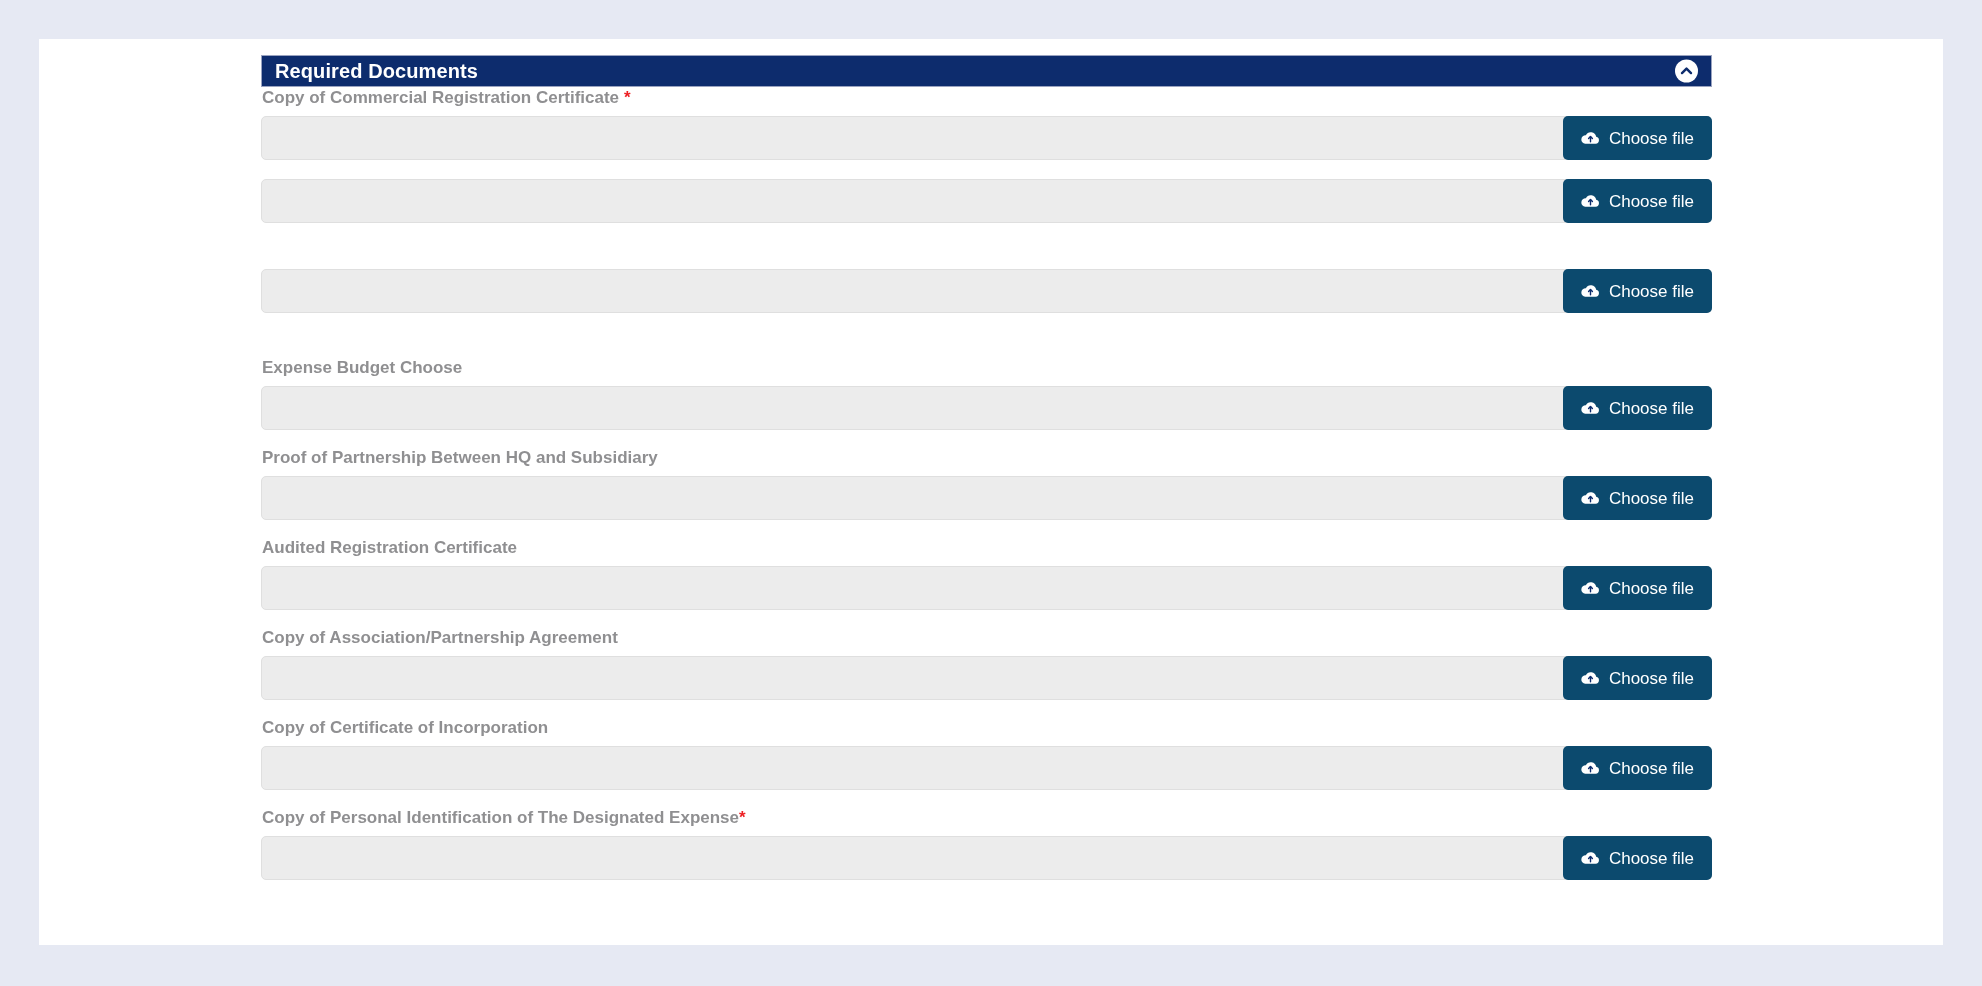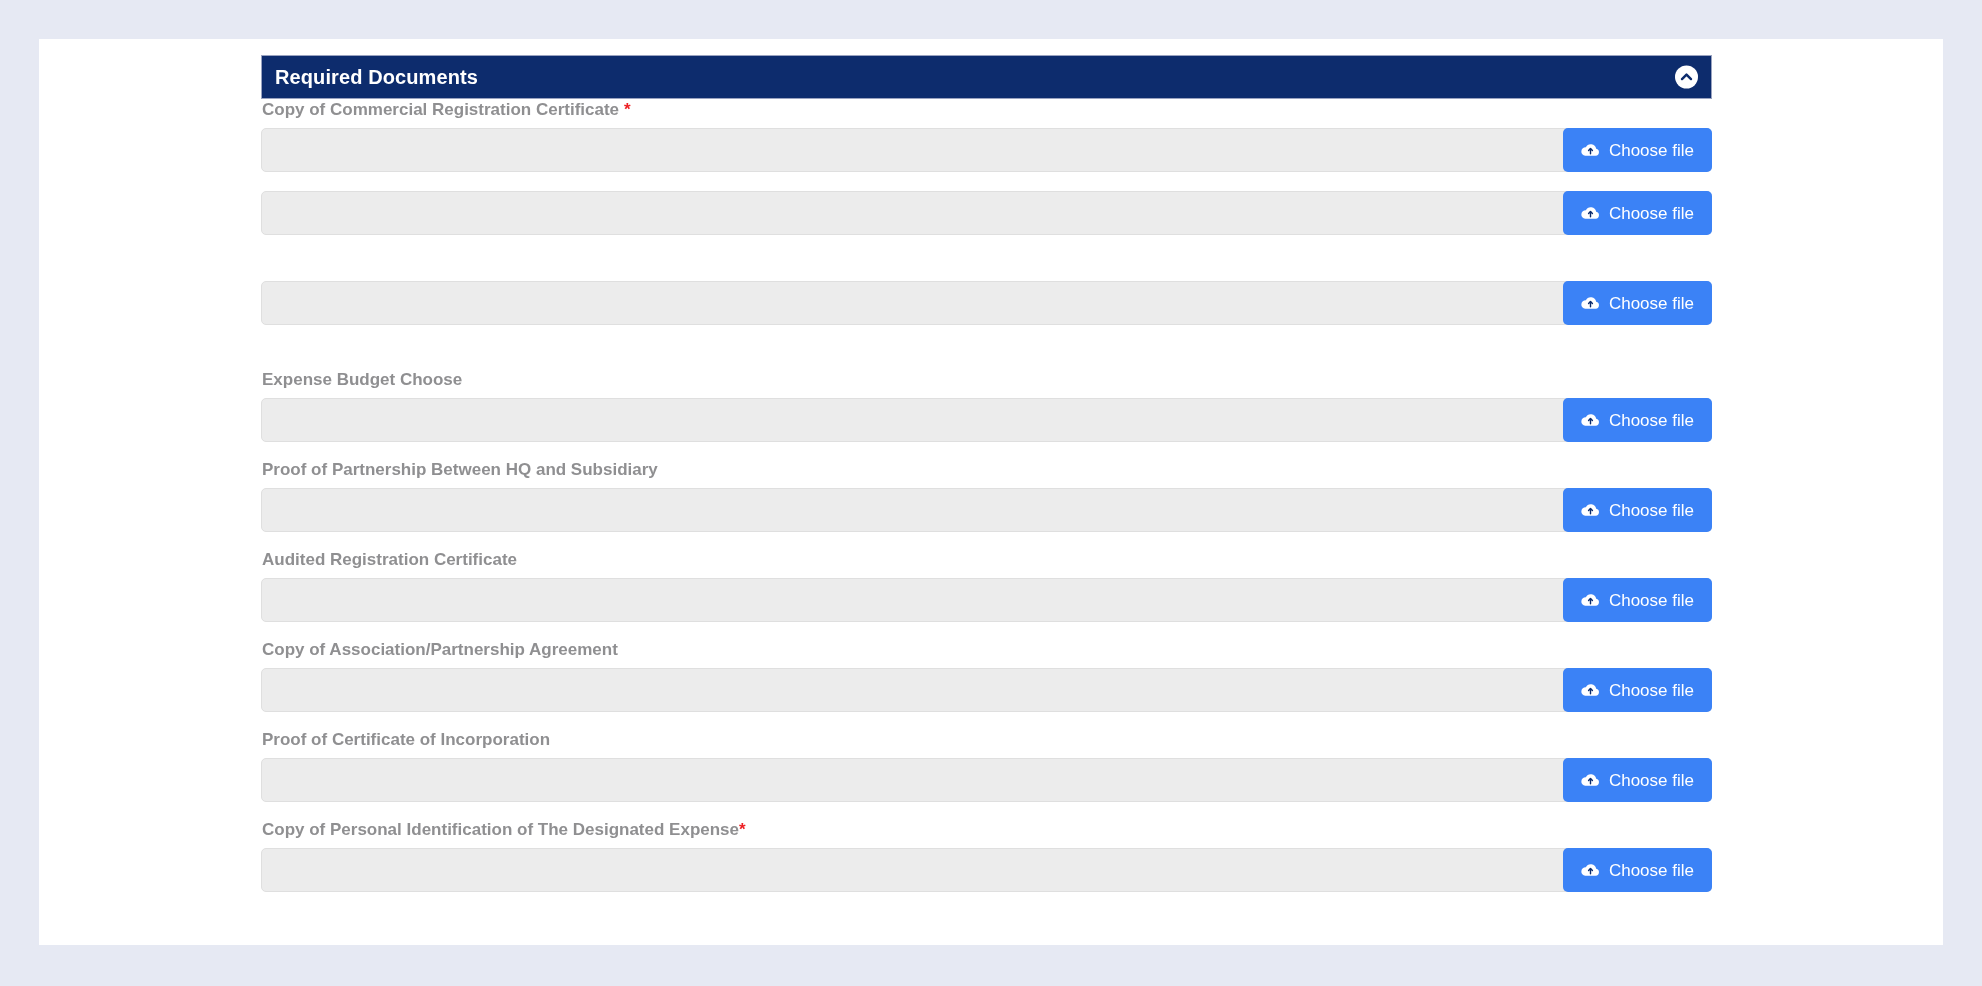--- a/index.html
+++ b/index.html
@@ -28,21 +28,21 @@
     position: absolute;
     left: 222px;
     top: 16px;
     width: 1451px;
     height: 860px;
   }
 
   
   .panel-header {
     position: relative;
-    height: 44px;
+    height: 32px;
     background: #0d2c6d;
     border: 1px solid #9aa3c0;
     display: flex;
     align-items: center;
     padding: 0 14px 0 13px;
   }
   .panel-title {
     color: #ffffff;
     font-size: 20px;
     font-weight: bold;
@@ -101,21 +101,21 @@
     background: #ececec;
     border: 1px solid #dfdfdf;
     border-radius: 5px;
   }
   .choose-btn {
     position: absolute;
     right: 0;
     top: 0;
     height: 44px;
     min-width: 148px;
-    background: #3b82f6;
+    background: #0c4a6e;
     border-radius: 5px;
     display: flex;
     align-items: center;
     justify-content: center;
     gap: 9px;
     padding: 0 18px;
     cursor: pointer;
     user-select: none;
   }
   .choose-btn-label {
@@ -251,21 +251,21 @@
           <path d="M12 13.6 V7.4" stroke="#0d2c6d" stroke-width="1.8" stroke-linecap="round"></path>
           <path d="M9.6 9.6 L12 7.1 L14.4 9.6" fill="none" stroke="#0d2c6d" stroke-width="1.8" stroke-linecap="round" stroke-linejoin="round"></path>
         </svg>
         <span class="choose-btn-label">Choose file</span>
       </div>
     </div>
   </div>
 
   <div class="doc-row">
     <div class="doc-label">
-      <span>Proof of Certificate of Incorporation</span><span class="req-star"></span>
+      <span>Copy of Certificate of Incorporation</span><span class="req-star"></span>
     </div>
     <div class="file-control">
       <div class="file-input"></div>
       <div class="choose-btn">
         <svg class="cloud-icon" width="19" height="15" viewBox="0 0 24 19" aria-hidden="true">
           <path d="M19.2 7.3a7 7 0 0 0-13.1-1.9A5.3 5.3 0 0 0 5.3 16h13.3a4.4 4.4 0 0 0 .6-8.7z" fill="#ffffff"></path>
           <path d="M12 13.6 V7.4" stroke="#0d2c6d" stroke-width="1.8" stroke-linecap="round"></path>
           <path d="M9.6 9.6 L12 7.1 L14.4 9.6" fill="none" stroke="#0d2c6d" stroke-width="1.8" stroke-linecap="round" stroke-linejoin="round"></path>
         </svg>
         <span class="choose-btn-label">Choose file</span>

